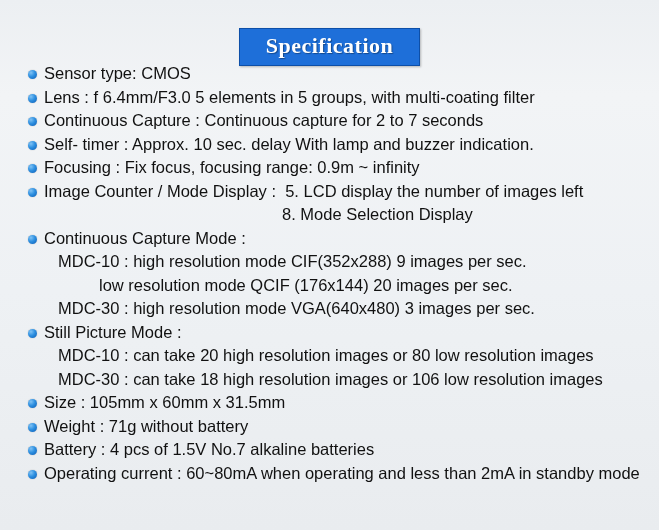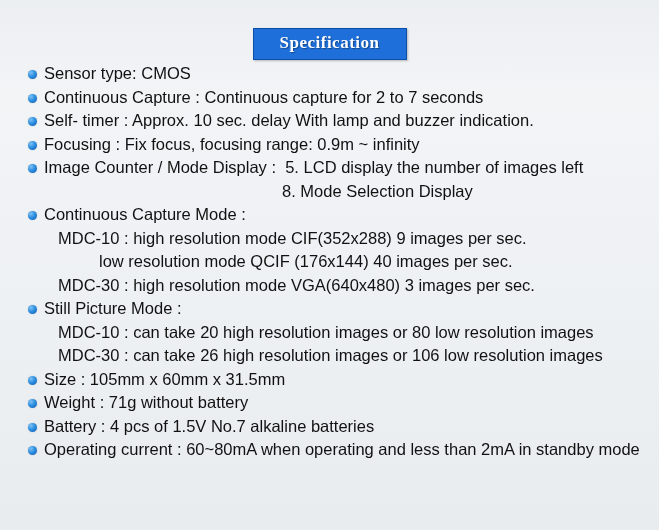--- a/index.html
+++ b/index.html
@@ -33,21 +33,21 @@
     display: inline-block;
     background: #1e6fd9;
     border: 1px solid #0d4fa8;
     padding: 4px 26px 6px 26px;
     box-shadow: 1px 1px 2px rgba(0,0,0,0.25);
   }
   .title-box .title-text {
     color: #ffffff;
     font-family: "Liberation Serif", serif;
     font-weight: bold;
-    font-size: 17px;
+    font-size: 22px;
     letter-spacing: 0.5px;
     text-shadow: 1px 1px 1px rgba(0,0,0,0.35);
   }
   .spec-list {
     position: absolute;
     top: 62px;
     left: 28px;
     right: 14px;
   }
   .row {
@@ -98,20 +98,26 @@
       <div class="row">
         <span class="bullet">
           <i></i>
         </span>
         <span class="text">Sensor type: CMOS</span>
       </div>
       <div class="row">
         <span class="bullet">
           <i></i>
         </span>
+        <span class="text">Lens : f 6.4mm/F3.0 5 elements in 5 groups, with multi-coating filter</span>
+      </div>
+      <div class="row">
+        <span class="bullet">
+          <i></i>
+        </span>
         <span class="text">Continuous Capture : Continuous capture for 2 to 7 seconds</span>
       </div>
       <div class="row">
         <span class="bullet">
           <i></i>
         </span>
         <span class="text">Self- timer : Approx. 10 sec. delay With lamp and buzzer indication.</span>
       </div>
       <div class="row">
         <span class="bullet">
@@ -134,39 +140,39 @@
           <i></i>
         </span>
         <span class="text">Continuous Capture Mode :</span>
       </div>
       <div class="row">
         <span class="bullet empty"></span>
         <span class="text indent-1">MDC-10 : high resolution mode CIF(352x288) 9 images per sec.</span>
       </div>
       <div class="row">
         <span class="bullet empty"></span>
-        <span class="text indent-2">low resolution mode QCIF (176x144) 40 images per sec.</span>
+        <span class="text indent-2">low resolution mode QCIF (176x144) 20 images per sec.</span>
       </div>
       <div class="row">
         <span class="bullet empty"></span>
         <span class="text indent-1">MDC-30 : high resolution mode VGA(640x480) 3 images per sec.</span>
       </div>
       <div class="row">
         <span class="bullet">
           <i></i>
         </span>
         <span class="text">Still Picture Mode :</span>
       </div>
       <div class="row">
         <span class="bullet empty"></span>
         <span class="text indent-1">MDC-10 : can take 20 high resolution images or 80 low resolution images</span>
       </div>
       <div class="row">
         <span class="bullet empty"></span>
-        <span class="text indent-1">MDC-30 : can take 26 high resolution images or 106 low resolution images</span>
+        <span class="text indent-1">MDC-30 : can take 18 high resolution images or 106 low resolution images</span>
       </div>
       <div class="row">
         <span class="bullet">
           <i></i>
         </span>
         <span class="text">Size : 105mm x 60mm x 31.5mm</span>
       </div>
       <div class="row">
         <span class="bullet">
           <i></i>

